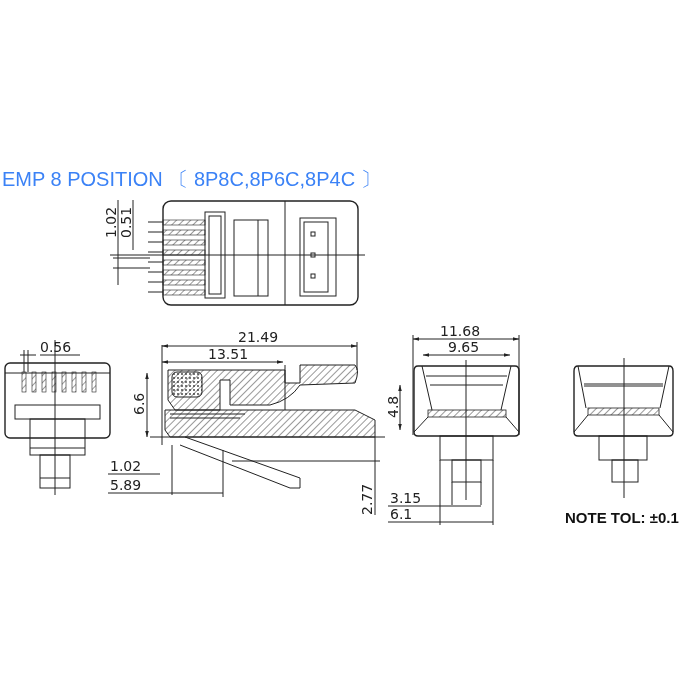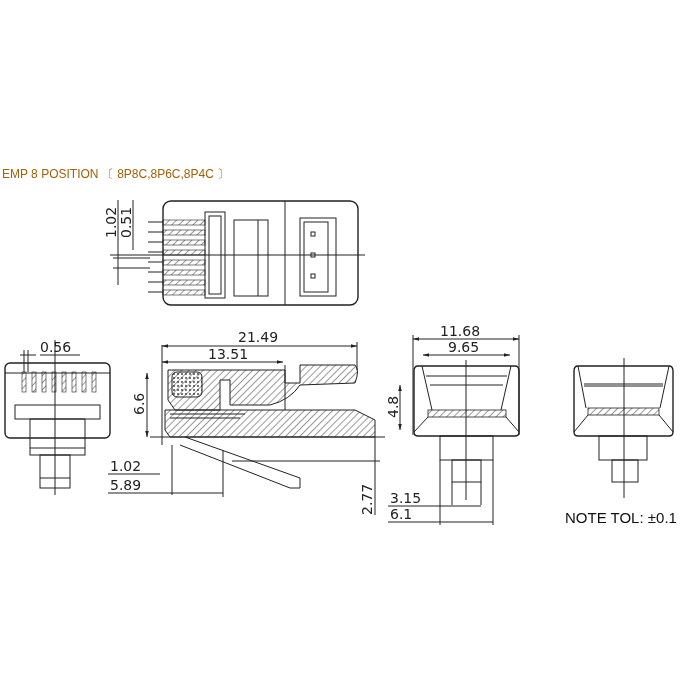--- a/index.html
+++ b/index.html
@@ -1,18 +1,18 @@
 <!DOCTYPE html>
 <html><head>
 <meta charset="utf-8">
 <style>
   html, body { margin: 0; padding: 0; background: #ffffff; }
   body { width: 700px; height: 700px; position: relative; overflow: hidden; font-family: "Liberation Sans", sans-serif; }
-  .title { position: absolute; left: 2px; top: 166px; font-size: 12px; color: #a16207; letter-spacing: 0px; }
-  .note { position: absolute; left: 565px; top: 509px; font-size: 15px; font-weight: normal; color: #111; }
+  .title { position: absolute; left: 2px; top: 166px; font-size: 20px; color: #3b82f6; letter-spacing: 0px; }
+  .note { position: absolute; left: 565px; top: 509px; font-size: 15px; font-weight: bold; color: #111; }
   .dim { font-family: "DejaVu Sans", sans-serif; font-size: 14px; fill: #222; }
   svg { position: absolute; left: 0; top: 0; }
   .ln { stroke: #222; stroke-width: 1; fill: none; }
   .thk { stroke: #222; stroke-width: 1.4; fill: none; }
 </style>
 </head>
 <body>
 
 <div class="title">EMP 8 POSITION 〔 8P8C,8P6C,8P4C 〕</div>
 <div class="note">NOTE TOL: ±0.1</div>

